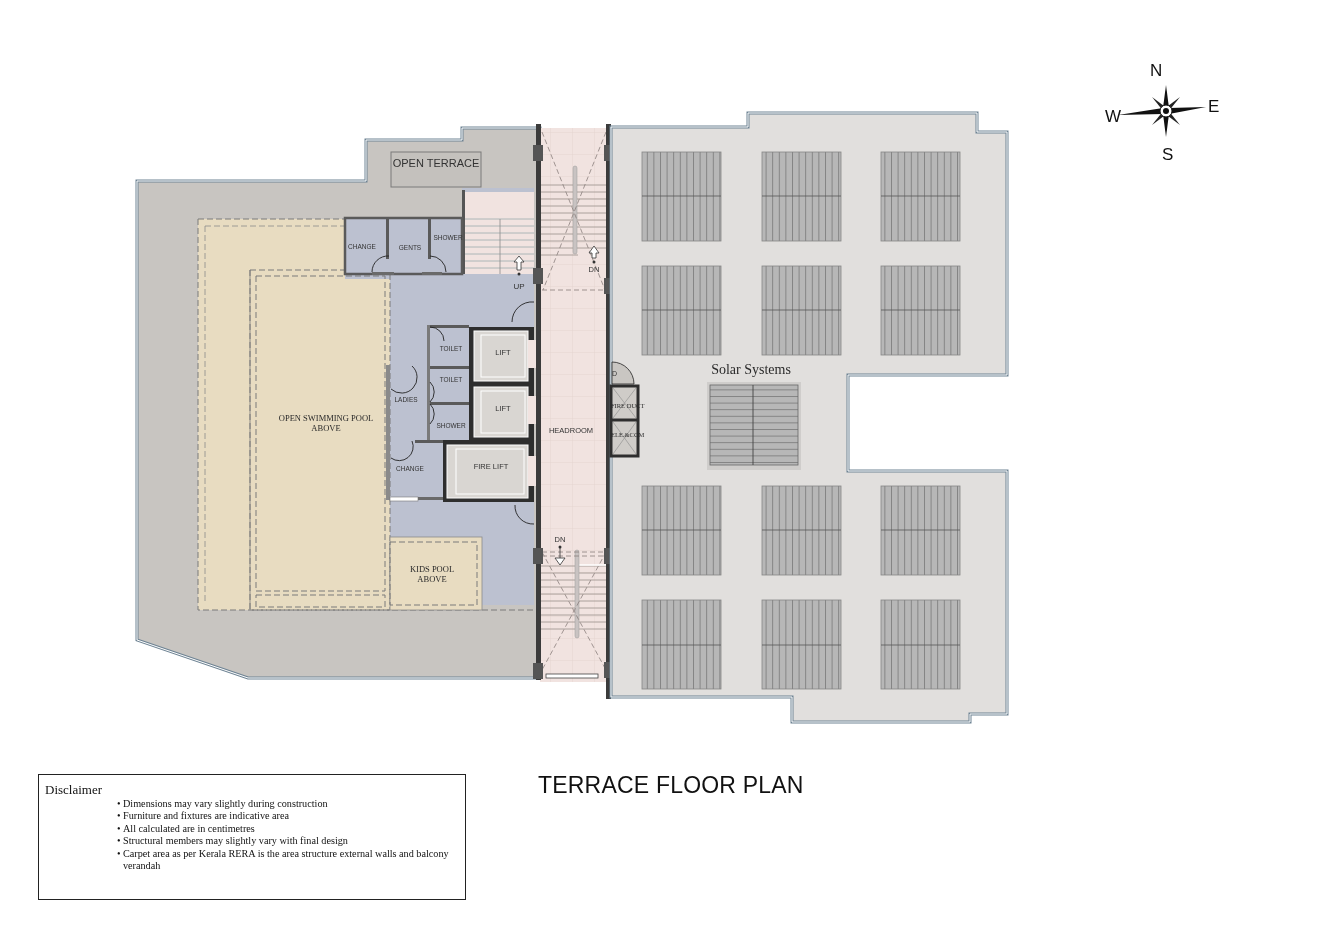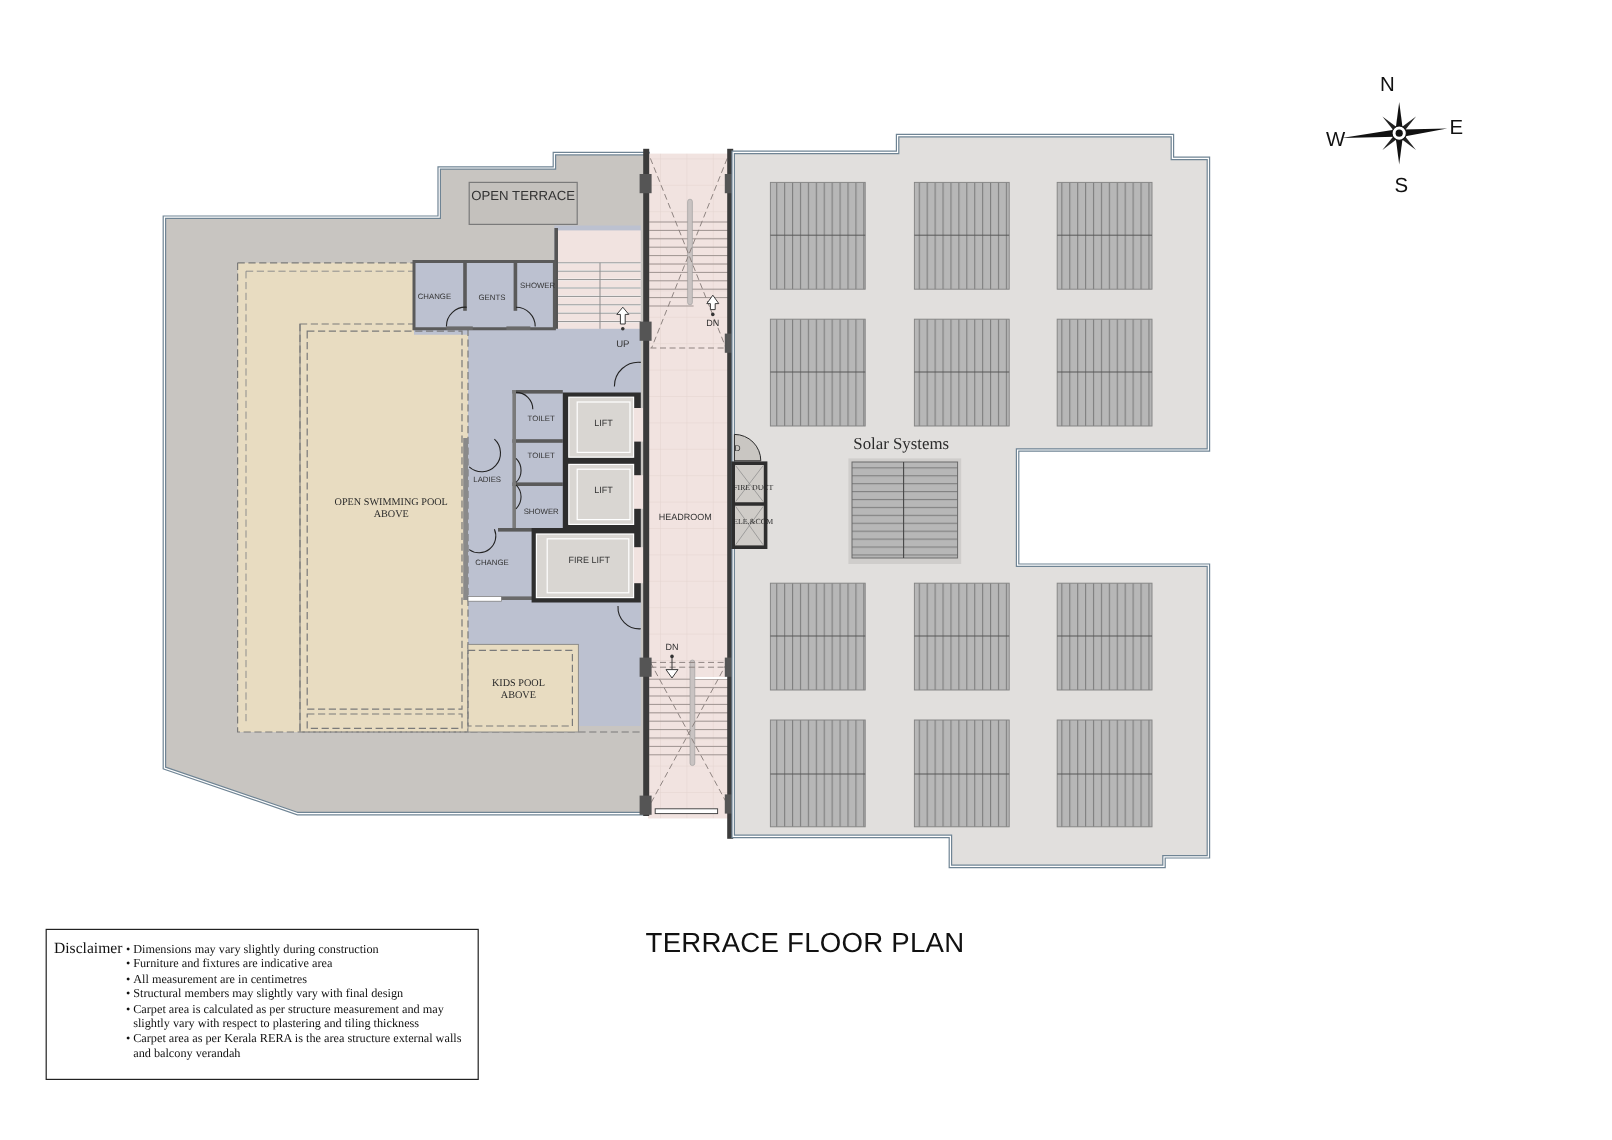--- a/index.html
+++ b/index.html
@@ -1,23 +1,23 @@
 <!DOCTYPE html>
 <html><head>
 <meta charset="utf-8">
 <style>
   html, body { margin:0; padding:0; background:#ffffff; }
   body { width:1343px; height:950px; position:relative; overflow:hidden; font-family:"Liberation Sans", sans-serif; }
   #plan { position:absolute; left:0; top:0; width:1343px; height:950px; }
   .lbl-sans { font-family:"Liberation Sans", sans-serif; fill:#333; }
   .lbl-serif { font-family:"Liberation Serif", serif; fill:#2a2a2a; }
   .title { position:absolute; left:538px; top:772px; font-family:"Liberation Sans", sans-serif; font-size:23px; color:#111; letter-spacing:0.2px; }
-  .disclaimer { position:absolute; left:38px; top:774px; width:361px; height:126px; border:1.5px solid #222; box-sizing:border-box; font-family:"Liberation Serif", serif; color:#111; }
+  .disclaimer { position:absolute; left:38px; top:774px; width:428px; height:126px; border:1.5px solid #222; box-sizing:border-box; font-family:"Liberation Serif", serif; color:#111; }
   .disc-head { position:absolute; left:6px; top:7px; font-size:13px; }
-  .disc-list { position:absolute; left:66px; top:11px; margin:0; padding:0; list-style:none; font-size:10.2px; line-height:12.4px; }
+  .disc-list { position:absolute; left:66px; top:11px; margin:12px; padding:0; list-style:none; font-size:10.2px; line-height:12.4px; }
   .disc-list li { position:relative; padding-left:6px; }
   .disc-list li::before { content:"•"; position:absolute; left:0; top:0; }
   .compass-letter { position:absolute; font-family:"Liberation Sans", sans-serif; font-size:17px; color:#111; }
 </style>
 </head>
 <body>
 
 <svg id="plan" viewBox="0 0 1343 950" xmlns="http://www.w3.org/2000/svg">
   <defs>
     <pattern id="grid" width="22" height="22" patternUnits="userSpaceOnUse">
@@ -278,18 +278,17 @@
 <div class="compass-letter" style="left:1105px;top:107px;">W</div>
 <div class="compass-letter" style="left:1162px;top:145px;">S</div>
 
 <div class="title">TERRACE FLOOR PLAN</div>
 
 <div class="disclaimer">
   <div class="disc-head">Disclaimer</div>
   <ul class="disc-list">
     <li>Dimensions may vary slightly during construction</li>
     <li>Furniture and fixtures are indicative area</li>
-    <li>All measurement are in centimetres</li>
+    <li>All calculated are in centimetres</li>
     <li>Structural members may slightly vary with final design</li>
-    <li>Carpet area is calculated as per structure measurement and may slightly vary with respect to plastering and tiling thickness</li>
     <li>Carpet area as per Kerala RERA is the area structure external walls and balcony verandah</li>
   </ul>
 </div>
 
 </body></html>

